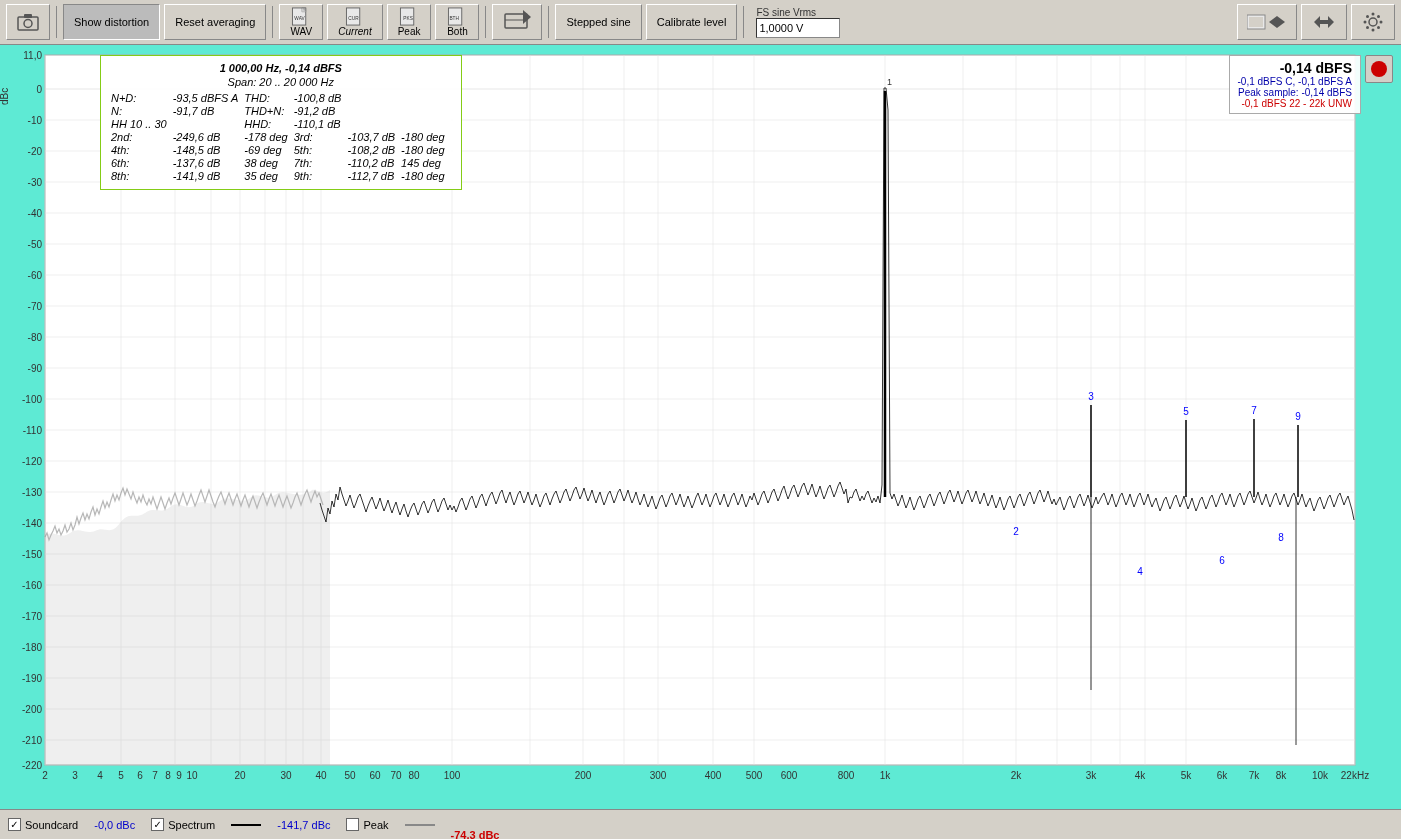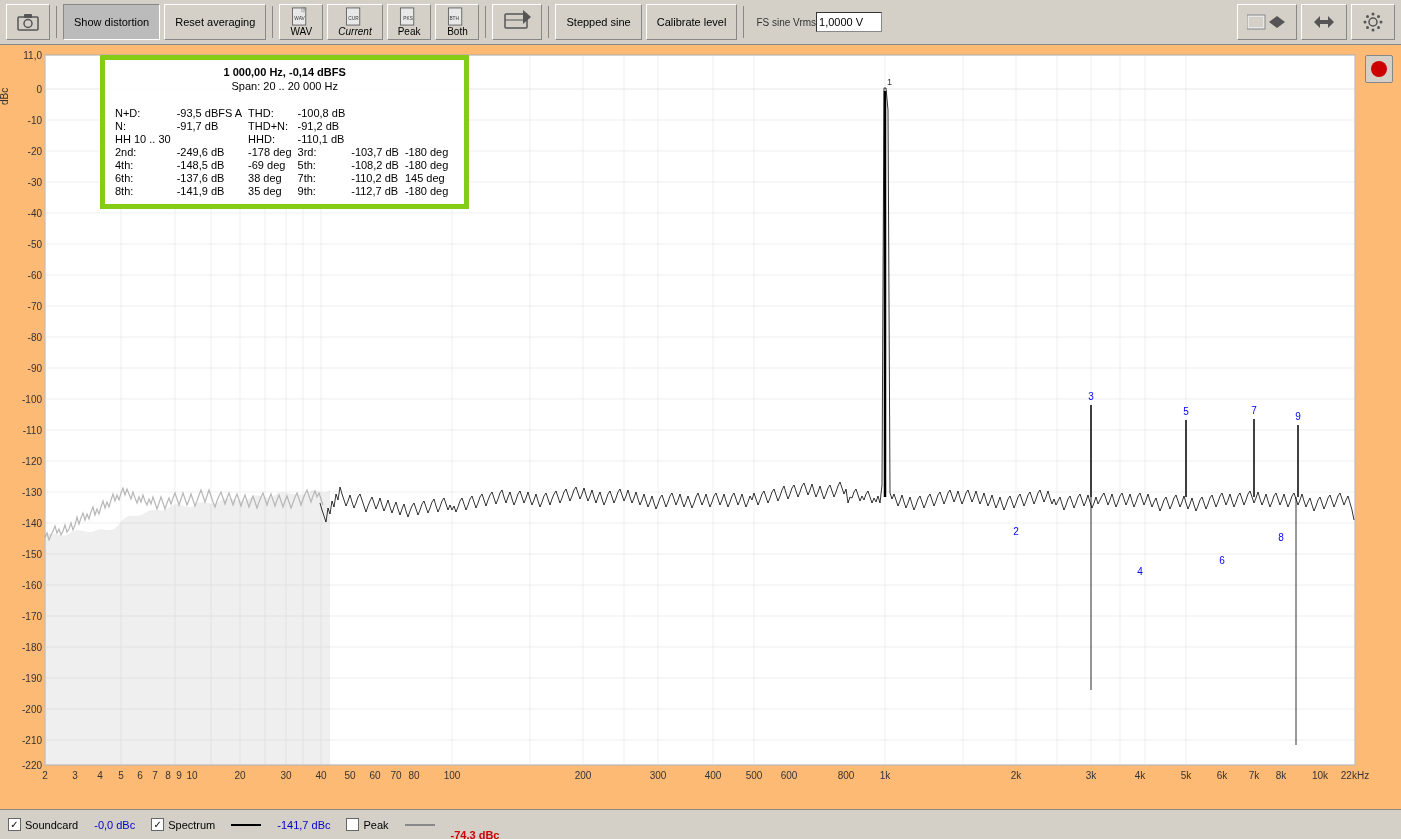--- a/index.html
+++ b/index.html
@@ -35,81 +35,82 @@
       border-top-color: #888;
       border-left-color: #888;
       border-bottom-color: #fff;
       border-right-color: #fff;
       background: #bbb;
     }
     .tb-separator { width: 1px; height: 32px; background: #888; margin: 0 2px; }
     
     .fs-box {
       display: flex;
-      flex-direction: row;
-      align-items: center;
+      flex-direction: column;
+      align-items: flex-start;
       margin-left: 6px;
       font-size: 11px;
     }
     .fs-box-row {
       display: flex;
       align-items: center;
       gap: 4px;
     }
     .fs-input {
-      width: 66px;
+      width: 84px;
       height: 20px;
       border: 1px inset #888;
       background: white;
       font-size: 11px;
       padding: 1px 2px;
     }
 
     
     #main {
       display: flex;
       width: 1401px;
       height: 794px; 
     }
     
     #chart-container {
       flex: 1;
-      background: #fdba74;
+      background: #5eead4;
       position: relative;
       overflow: hidden;
     }
     
     
     #chart-svg {
       position: absolute;
       left: 0; top: 0;
       width: 100%;
       height: 100%;
     }
     
     
     #info-box {
       position: absolute;
       left: 100px;
       top: 10px;
       background: rgba(255,255,255,0.92);
-      border: 5px solid #84cc16;
+      border: 1px solid #84cc16;
       padding: 6px 10px;
       font-size: 11px;
       color: #000;
       min-width: 320px;
+      font-style: italic;
     }
     #info-box .title-row {
       text-align: center;
       font-weight: bold;
       margin-bottom: 2px;
     }
     #info-box .subtitle-row {
       text-align: center;
-      margin-bottom: 15px;
+      margin-bottom: 4px;
     }
     #info-box table {
       border-collapse: collapse;
       width: 100%;
     }
     #info-box td {
       padding: 0 6px 1px 0;
       white-space: nowrap;
     }
     
@@ -530,20 +531,26 @@
           <td>-141,9 dB</td>
           <td>35 deg</td>
           <td>9th:</td>
           <td>-112,7 dB</td>
           <td>-180 deg</td>
         </tr>
       </tbody>
         </table>
     </div>
 
+    <div id="peak-readout">
+      <div class="peak-main">-0,14 dBFS</div>
+      <div class="peak-sub">-0,1 dBFS C, -0,1 dBFS A</div>
+      <div class="peak-sub">Peak sample: -0,14 dBFS</div>
+      <div class="peak-red">-0,1 dBFS 22 - 22k UNW</div>
+    </div>
 
     <div id="record-btn">
       <div id="record-dot"></div>
     </div>
 
     <div id="status-bar">
       <div class="status-item">
         <div class="checkbox-fake">✓</div>
         <span>Soundcard</span>
       </div>

